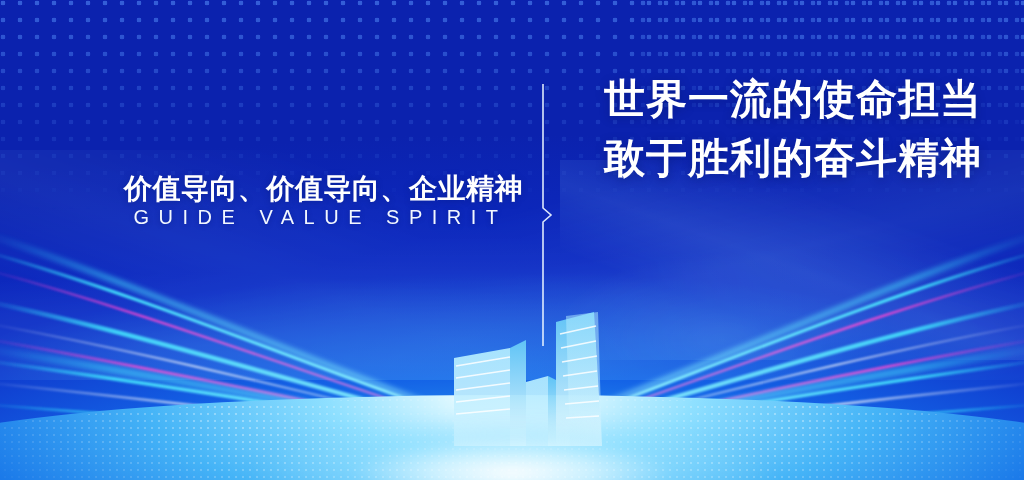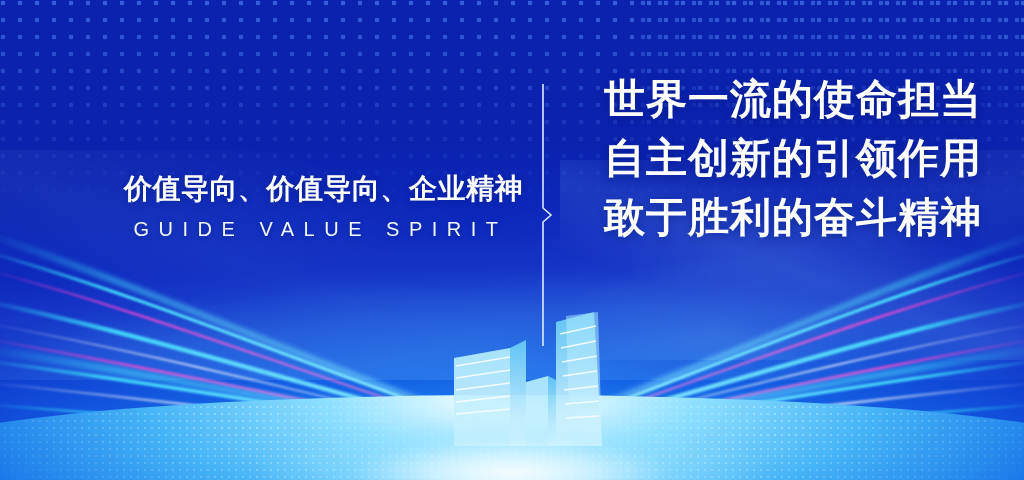--- a/index.html
+++ b/index.html
@@ -79,21 +79,21 @@
   
   .left-block{
     position:absolute;left:124px;top:172px;width:364px;text-align:center;
   }
   .left-title{
     color:#ffffff;font-size:28px;font-weight:bold;line-height:1.2;
     letter-spacing:.5px;white-space:nowrap;
     text-shadow:0 1px 6px rgba(0,25,110,.45);
   }
   .left-sub{
-    margin-top:12px;color:#f2f7ff;font-size:20px;font-weight:400;
+    color:#f2f7ff;font-size:20px;font-weight:400;
     letter-spacing:9.5px;white-space:nowrap;text-indent:9.5px;
     text-shadow:0 1px 5px rgba(0,25,110,.40);
   }
 
   
   .divider{position:absolute;left:528px;top:84px;width:30px;height:262px;}
 
   
   .right-block{
     position:absolute;left:604px;top:70px;width:400px;
@@ -243,17 +243,16 @@
     <div class="left-title">价值导向、价值导向、企业精神</div>
     <div class="left-sub">GUIDE VALUE SPIRIT</div>
   </div>
 
   <svg class="divider" viewBox="0 0 30 262">
     <path d="M15,0 L15,124 L23,131 L15,138 L15,262" stroke="#e8f2ff" stroke-width="1.6" fill="none" opacity=".95"></path>
   </svg>
 
   <div class="right-block">
     <div class="right-line">世界一流的使命担当</div>
-    <div class="right-line">自主创新的引领作用</div>
     <div class="right-line">敢于胜利的奋斗精神</div>
   </div>
 
 </div>
 
 </body></html>

